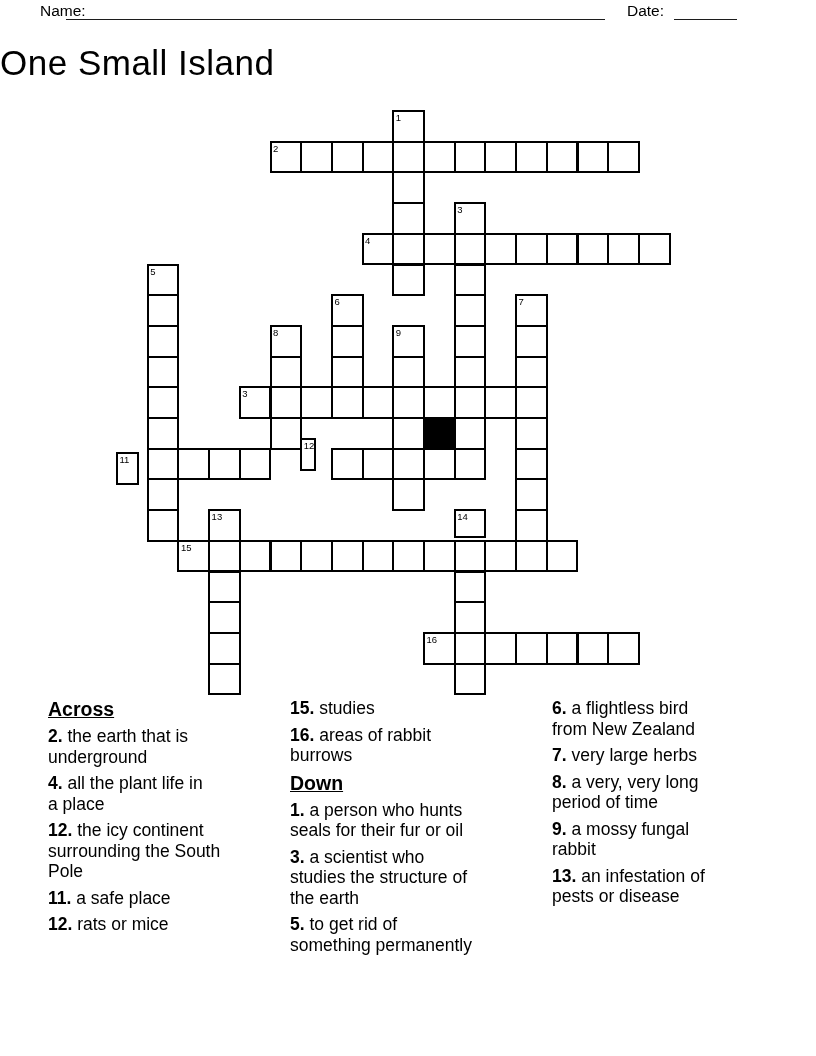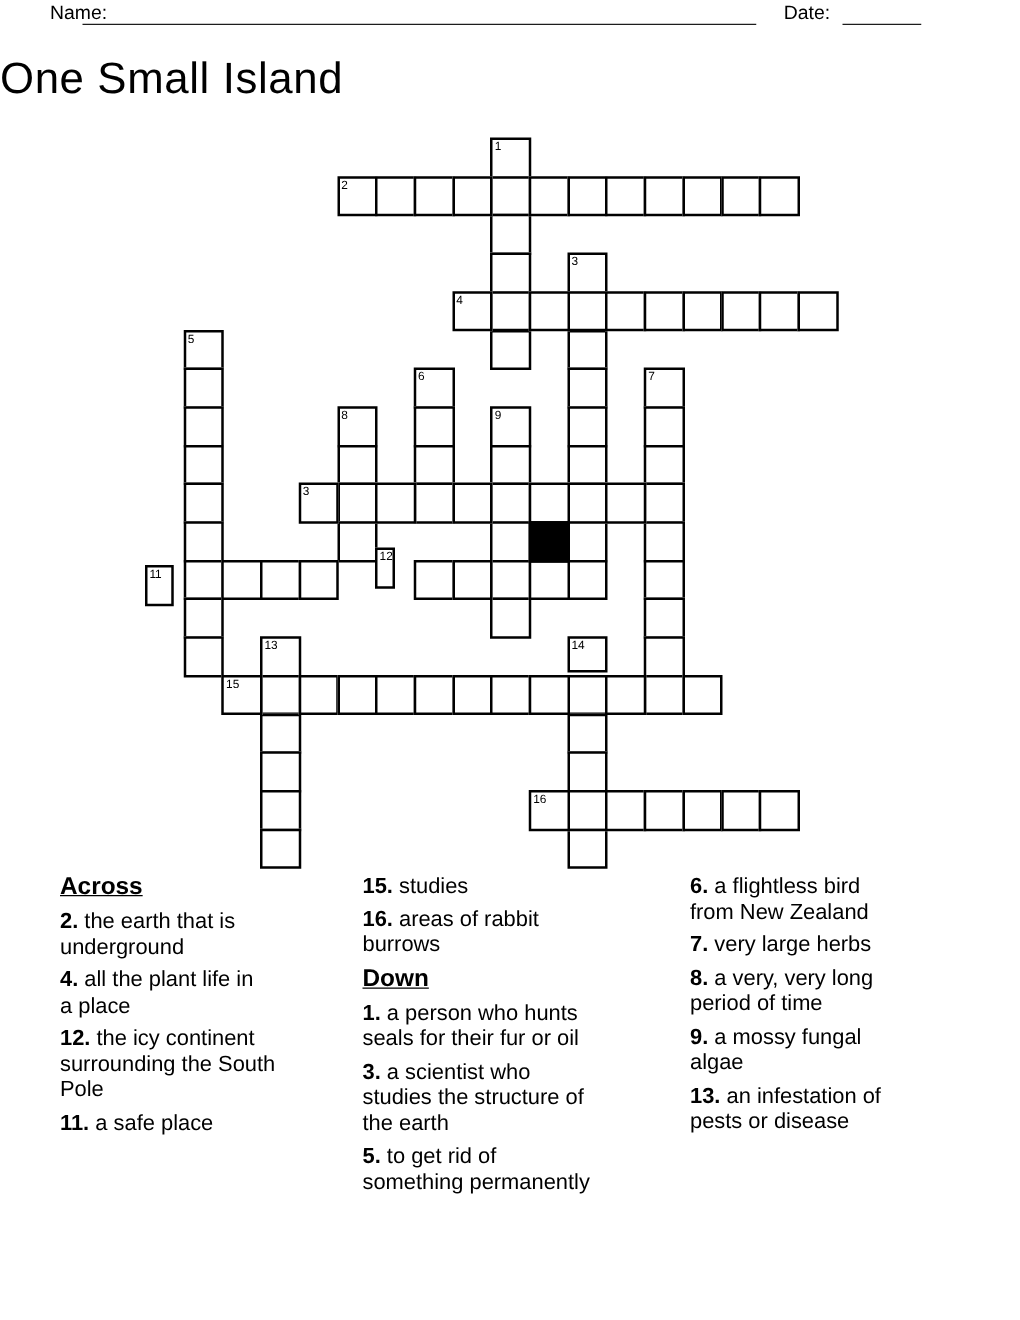--- a/index.html
+++ b/index.html
@@ -191,20 +191,21 @@
     <div class="clue-col" id="clue-col-1">
         <p class="clue-header">Across</p>
         <p class="clue"><span class="num">2.</span><span class="txt"> the earth that is
 underground</span></p>
         <p class="clue"><span class="num">4.</span><span class="txt"> all the plant life in
 a place</span></p>
         <p class="clue"><span class="num">12.</span><span class="txt"> the icy continent
 surrounding the South
 Pole</span></p>
         <p class="clue"><span class="num">11.</span><span class="txt"> a safe place</span></p>
+        <p class="clue"><span class="num">12.</span><span class="txt"> rats or mice</span></p>
       </div>
     <div class="clue-col" id="clue-col-2">
         <p class="clue"><span class="num">15.</span><span class="txt"> studies</span></p>
         <p class="clue"><span class="num">16.</span><span class="txt"> areas of rabbit
 burrows</span></p>
         <p class="clue-header">Down</p>
         <p class="clue"><span class="num">1.</span><span class="txt"> a person who hunts
 seals for their fur or oil</span></p>
         <p class="clue"><span class="num">3.</span><span class="txt"> a scientist who
 studies the structure of
@@ -212,19 +213,19 @@
         <p class="clue"><span class="num">5.</span><span class="txt"> to get rid of
 something permanently</span></p>
       </div>
     <div class="clue-col" id="clue-col-3">
         <p class="clue"><span class="num">6.</span><span class="txt"> a flightless bird
 from New Zealand</span></p>
         <p class="clue"><span class="num">7.</span><span class="txt"> very large herbs</span></p>
         <p class="clue"><span class="num">8.</span><span class="txt"> a very, very long
 period of time</span></p>
         <p class="clue"><span class="num">9.</span><span class="txt"> a mossy fungal
-algae</span></p>
+rabbit</span></p>
         <p class="clue"><span class="num">13.</span><span class="txt"> an infestation of
 pests or disease</span></p>
       </div>
   </div>
 
 </div>
 
 </body></html>

